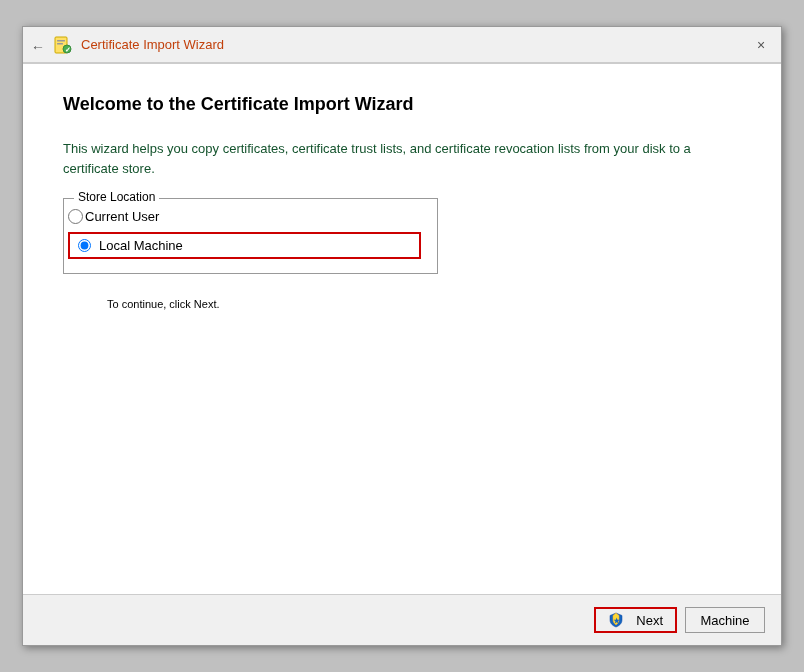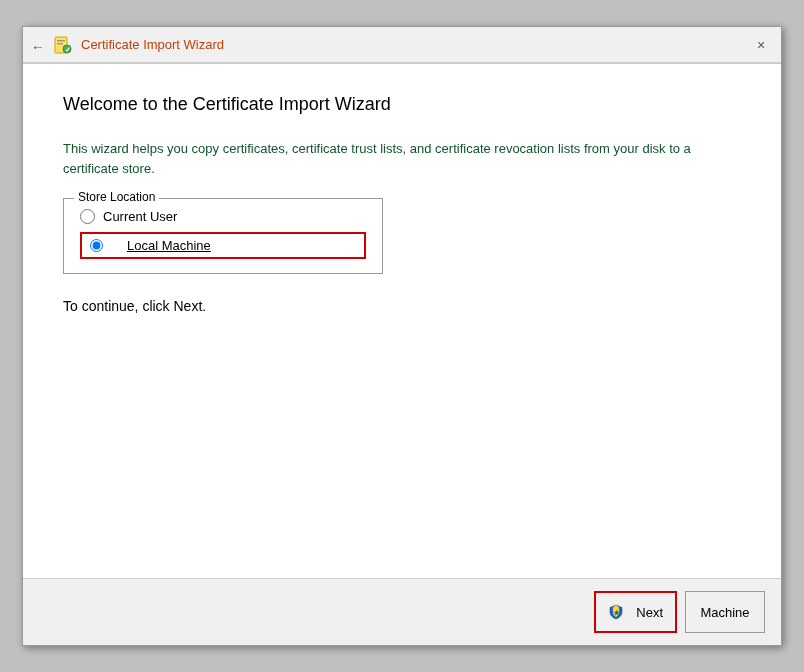--- a/index.html
+++ b/index.html
@@ -63,92 +63,92 @@
     .content {
       flex: 1;
       padding: 30px 40px 20px 40px;
       background: #fff;
       display: flex;
       flex-direction: column;
       gap: 0;
     }
     .wizard-title {
       font-size: 18px;
-      font-weight: normal;
+      font-weight: bold;
       color: #000;
       margin-bottom: 24px;
     }
     .description-1 {
       font-size: 13px;
       color: #14532d;
       line-height: 1.5;
       margin-bottom: 20px;
     }
     .description-2 {
       font-size: 13px;
       color: #000;
       line-height: 1.5;
       margin-bottom: 24px;
     }
     .store-location-group {
       border: 1px solid #999;
-      padding: 10px 16px 14px 16px;
-      width: 320px;
+      padding: 10px 16px 14px 4px;
+      width: 375px;
       position: relative;
       margin-bottom: 24px;
     }
     .store-location-legend {
       position: absolute;
       top: -9px;
       left: 10px;
       background: #fff;
       padding: 0 4px;
       font-size: 12px;
       color: #000;
     }
     .radio-option {
       display: flex;
       align-items: center;
-      gap: 8px;
+      gap: 2px;
       margin-bottom: 8px;
       cursor: pointer;
     }
     .radio-option:last-child { margin-bottom: 0; }
     .radio-option input[type="radio"] {
       width: 15px;
       height: 15px;
       cursor: pointer;
       accent-color: #0078d7;
     }
     .local-machine-row {
       border: 2px solid #cc0000;
       padding: 4px 8px;
       display: flex;
       align-items: center;
-      gap: 24px;
+      gap: 8px;
       cursor: pointer;
       margin-top: 2px;
-      text-decoration: underline;
     }
     .continue-text {
-      font-size: 14px;
-      color: #000;
+      font-size: 11px;
+      color: #000;
+      margin-left: 44px;
     }
     .footer {
       background: #f0f0f0;
       border-top: 1px solid #ccc;
       padding: 12px 16px;
       display: flex;
       justify-content: flex-end;
       align-items: center;
       gap: 8px;
     }
     .btn {
       min-width: 80px;
-      height: 42px;
+      height: 26px;
       padding: 3px 12px;
       font-size: 13px;
       font-family: 'Segoe UI', Arial, sans-serif;
       cursor: pointer;
       border: 1px solid #999;
       background: #f0f0f0;
       display: flex;
       align-items: center;
       justify-content: center;
       gap: 12px;

